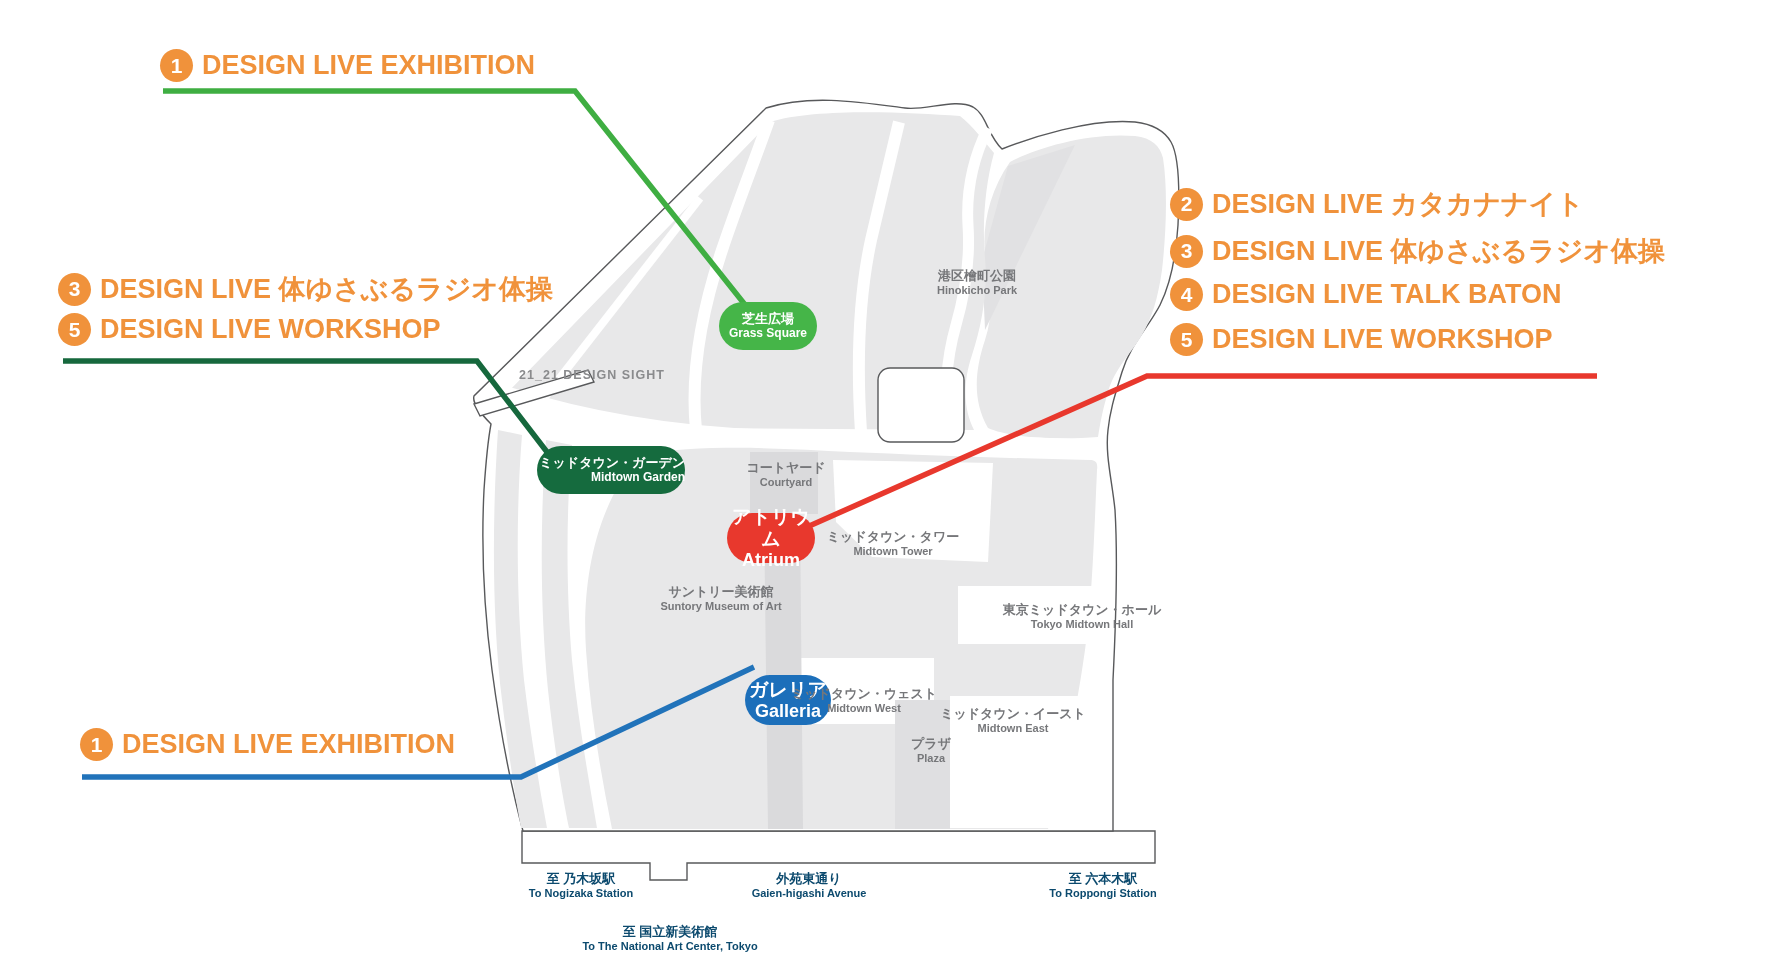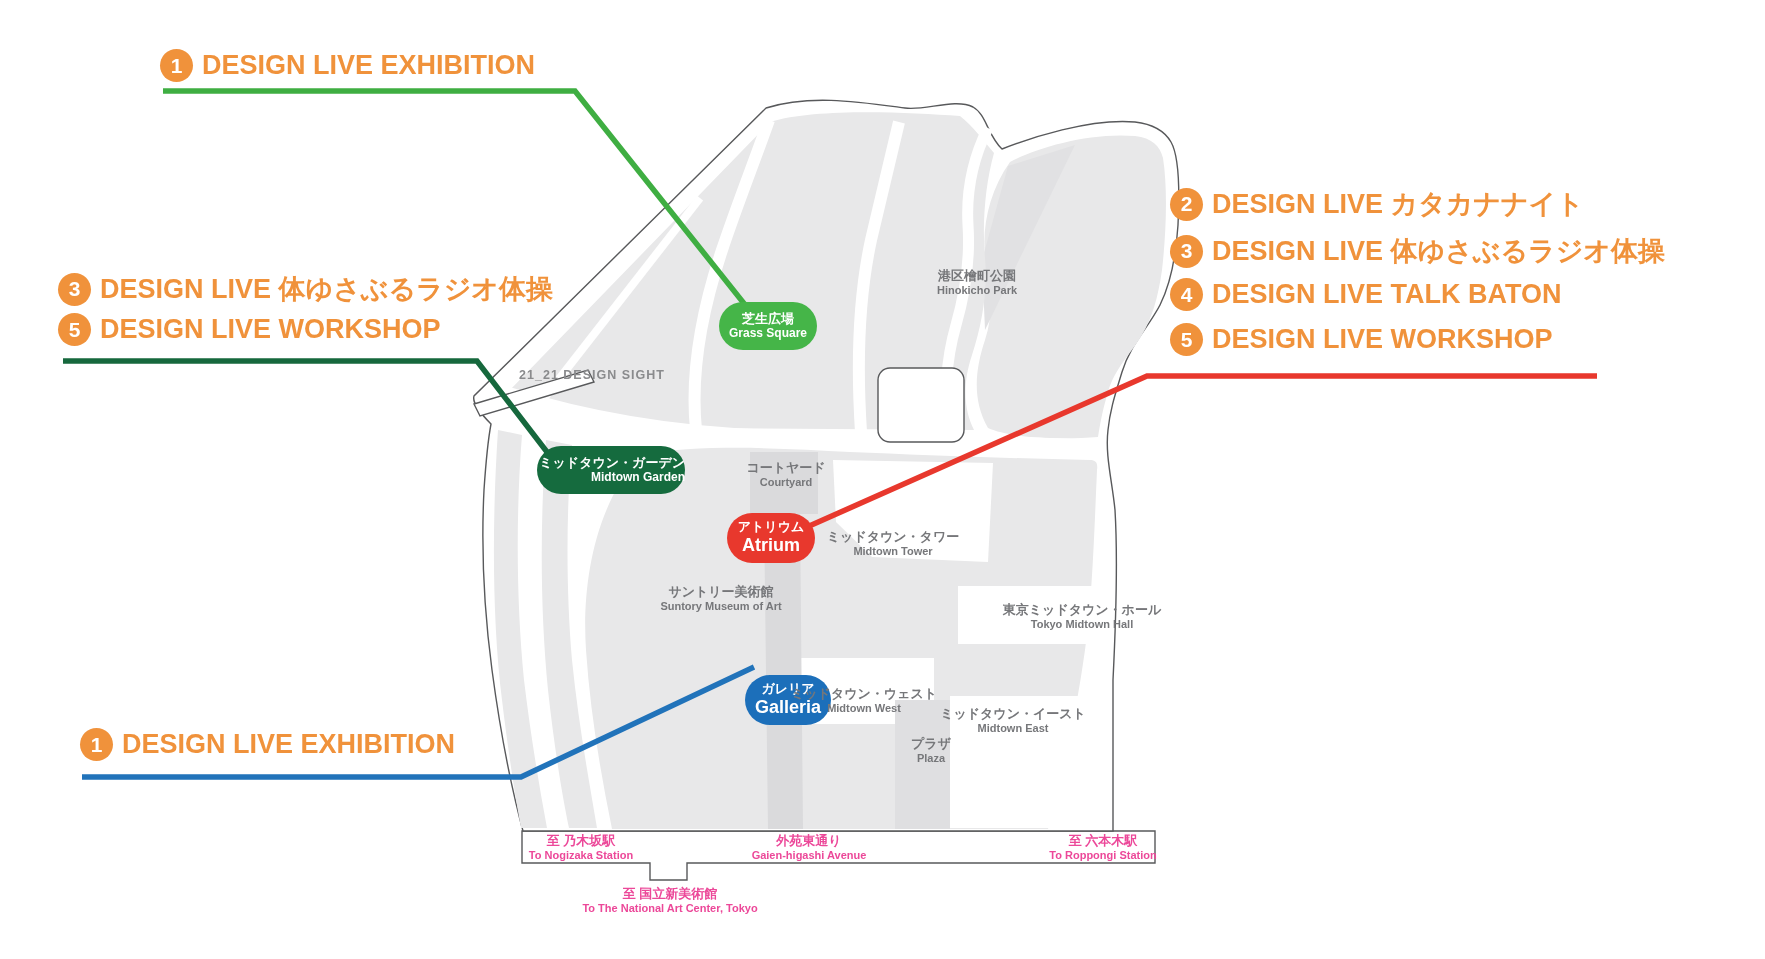--- a/index.html
+++ b/index.html
@@ -11,28 +11,28 @@
   .legend-row { position:absolute; display:flex; align-items:center; gap:9px; white-space:nowrap; }
   .num-circle { width:33px; height:33px; border-radius:50%; background:#F0923B; color:#fff;
     font-weight:bold; font-size:21px; display:flex; align-items:center; justify-content:center; flex:0 0 auto; }
   .legend-text { color:#F0923B; font-weight:bold; font-size:27px; letter-spacing:0px; }
 
   
   .pill { position:absolute; transform:translate(-50%,-50%); border-radius:26px; color:#fff;
     text-align:center; display:flex; flex-direction:column; justify-content:center; line-height:1.15; }
   .pill .jp { font-weight:bold; font-size:13px; }
   .pill .en { font-weight:bold; font-size:12px; }
-  .pill.big .jp { font-size:13px; }
+  .pill.big .jp { font-size:19px; }
   .pill.big .en { font-size:18px; }
 
   
   .map-label { position:absolute; transform:translateX(-50%); text-align:center; color:#76777a; line-height:1.25; white-space:nowrap; }
   .map-label .jp { font-size:13px; font-weight:bold; }
   .map-label .en { font-size:11px; font-weight:bold; }
-  .map-label.dark { color:#ec4899; }
+  .map-label.dark { color:#0c4a6e;margin-top:38px; }
   .map-label.single { font-size:12.5px; font-weight:bold; color:#8a8b8d; letter-spacing:1px; }
 </style>
 </head>
 <body>
 
 <div class="stage">
 
   <svg class="mapcanvas" width="1765" height="959" viewBox="0 0 1765 959">
 
     <path d="M522 831 L1155 831 L1155 863 L687 863 L687 880 L650 880 L650 863 L522 863 Z" fill="#ffffff" stroke="#58595b" stroke-width="1.4"></path>

